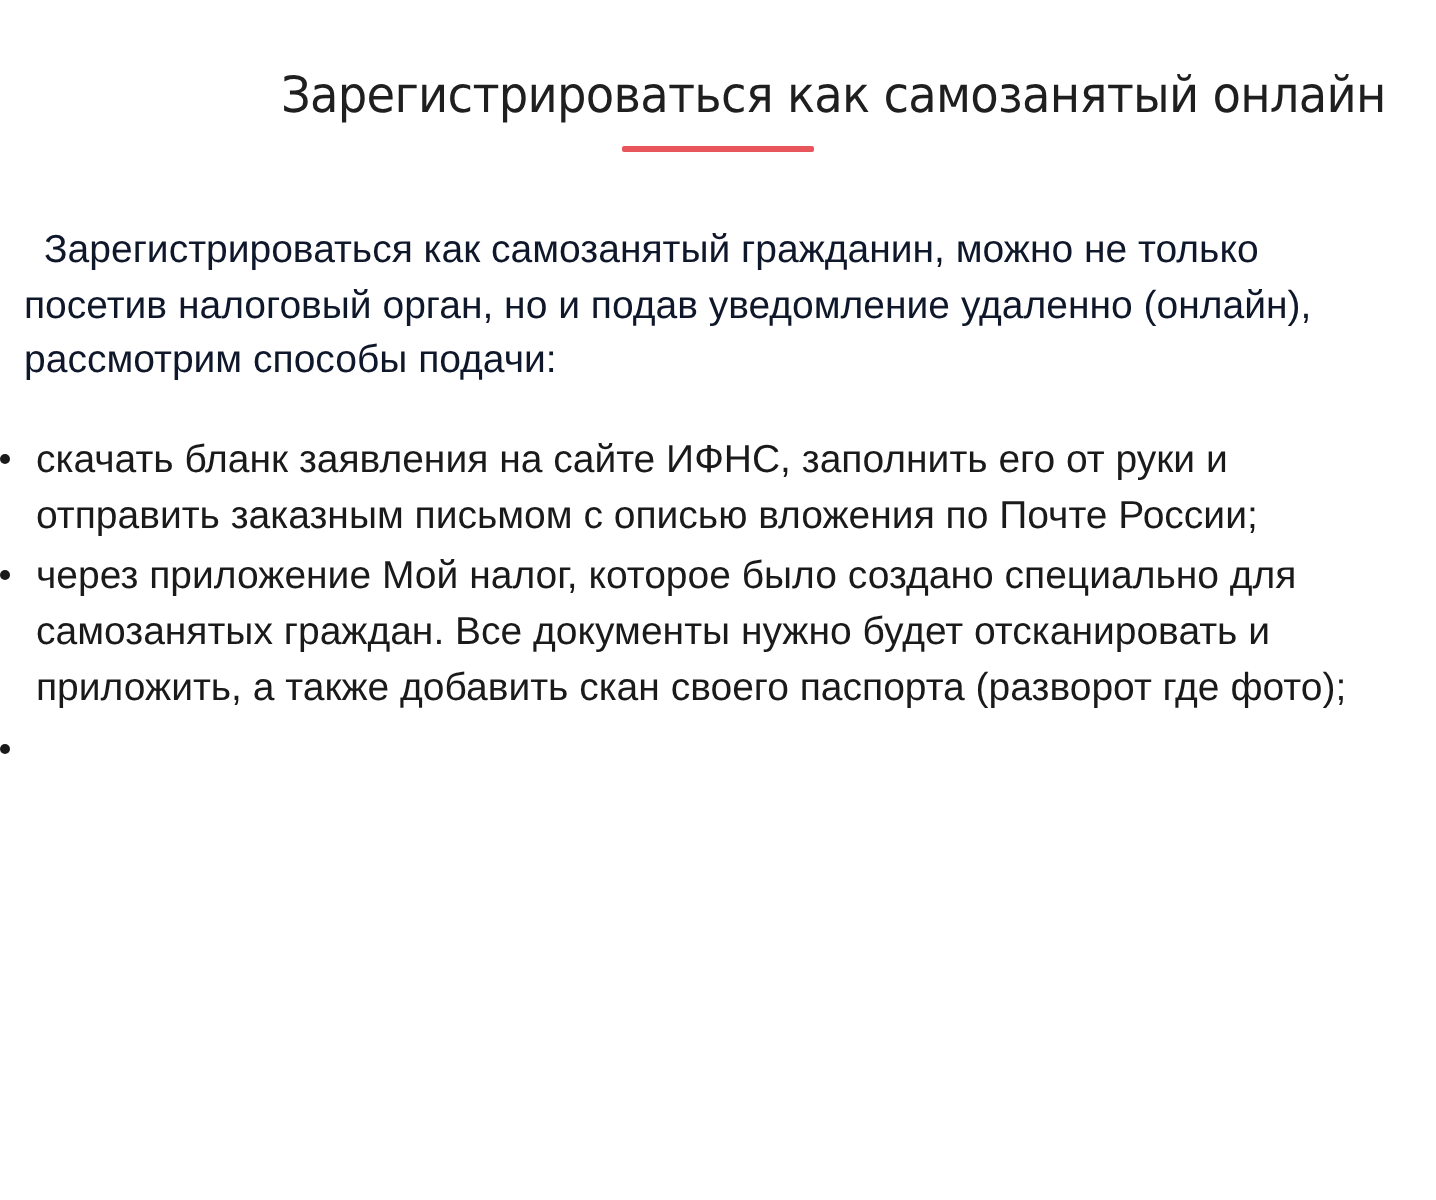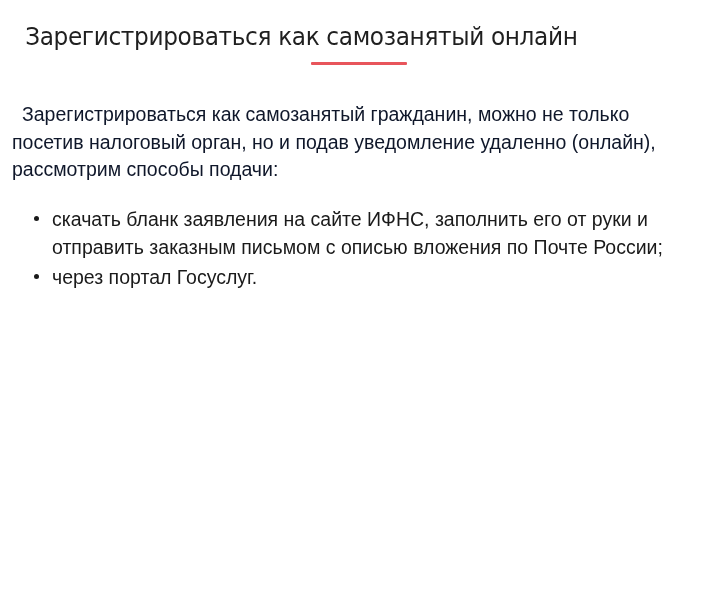--- a/index.html
+++ b/index.html
@@ -15,22 +15,22 @@
     overflow: hidden;
   }
   .page {
     position: relative;
     width: 718px;
     height: 600px;
     box-sizing: border-box;
     padding: 0;
   }
   .title-block {
-    text-align: left;
-    padding-top: 22px;
+    text-align: right;
+    padding-top: 33px;
   }
   .title {
     font-family: "DejaVu Sans", sans-serif;
     font-size: 25px;
     font-weight: 400;
     letter-spacing: -0.4px;
     color: #1f1f1f;
     line-height: 1.2;
     white-space: nowrap;
     transform: scaleX(0.93);
@@ -50,21 +50,21 @@
     color: #0f172a;
     text-indent: 10px;
   }
   .bullets {
     margin: 22px 0 0 0;
     padding: 0;
     list-style: none;
   }
   .bullets li {
     position: relative;
-    margin: 0 14px 0 52px;
+    margin: 0 14px 0 18px;
     padding: 0 0 3px 0;
     font-size: 19.5px;
     line-height: 1.42;
     color: #1a1a1a;
   }
   .bullets li .dot {
     position: absolute;
     left: -18px;
     top: 10px;
     width: 5px;
@@ -85,17 +85,20 @@
 
   <p class="intro">Зарегистрироваться как самозанятый гражданин, можно не только посетив налоговый орган, но и подав уведомление удаленно (онлайн), рассмотрим способы подачи:</p>
 
   <ul class="bullets">
     <li>
       <span class="dot"></span>
       <span>скачать бланк заявления на сайте ИФНС, заполнить его от руки и отправить заказным письмом с описью вложения по Почте России;</span>
     </li>
     <li>
       <span class="dot"></span>
-      <span>через портал Госуслуг.</span>
+      <span>через приложение Мой налог, которое было создано специально для самозанятых граждан. Все документы нужно будет отсканировать и приложить, а также добавить скан своего паспорта (разворот где фото);</span>
+    </li>
+    <li>
+      <span class="dot"></span>
     </li>
   </ul>
 
 </div>
 
 </body></html>

